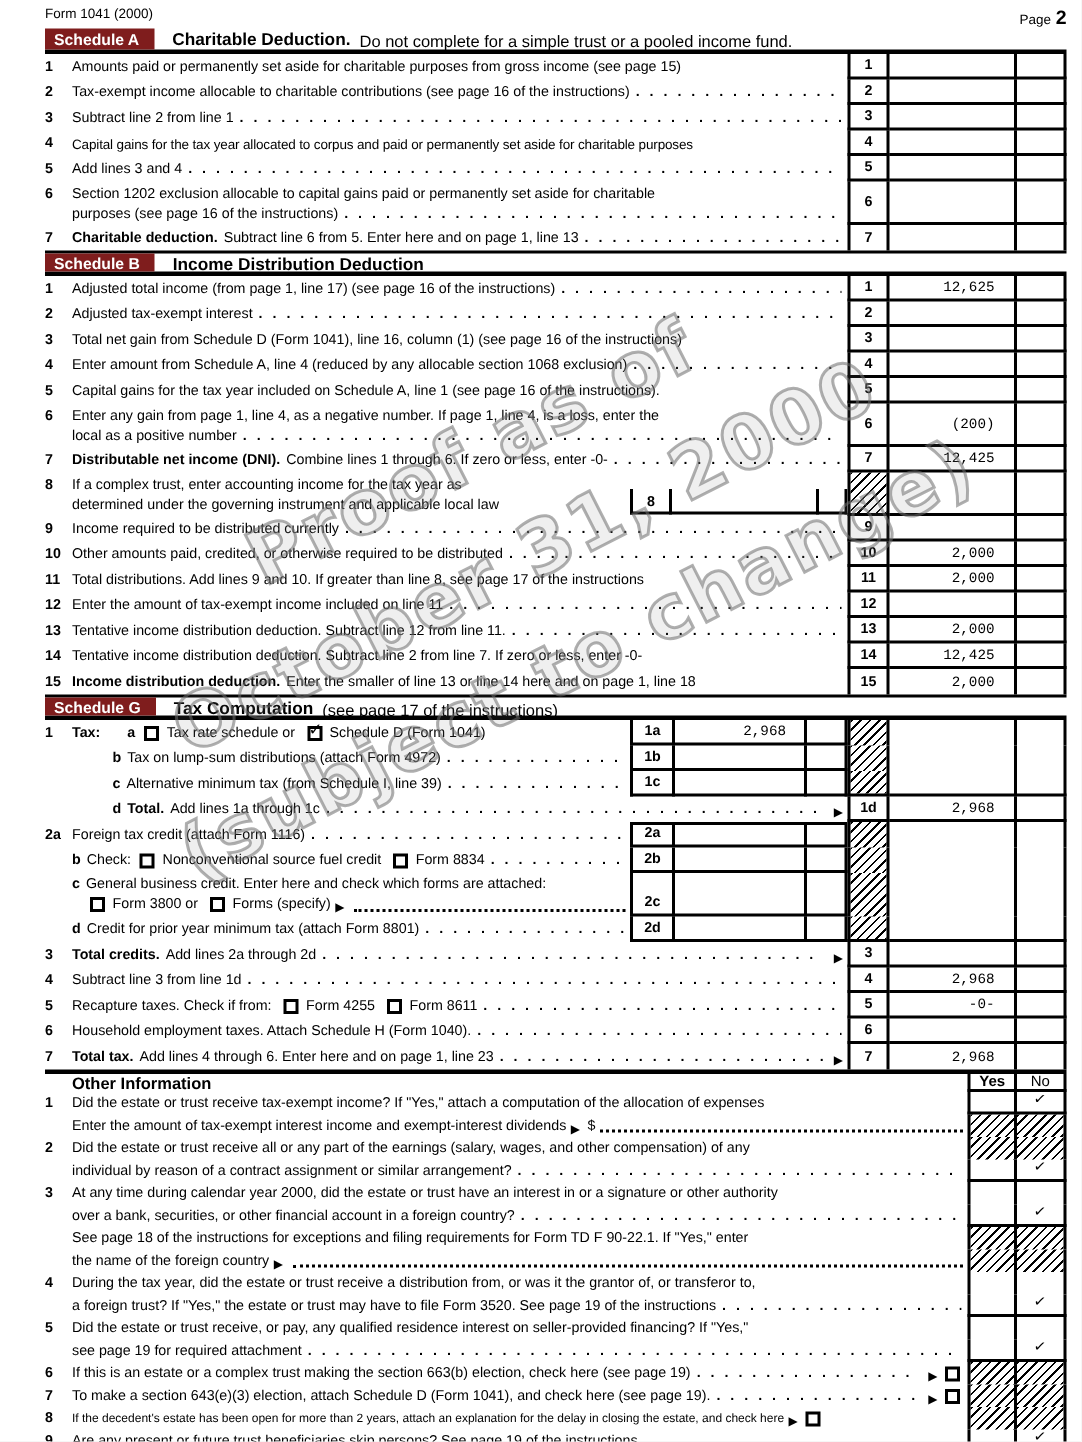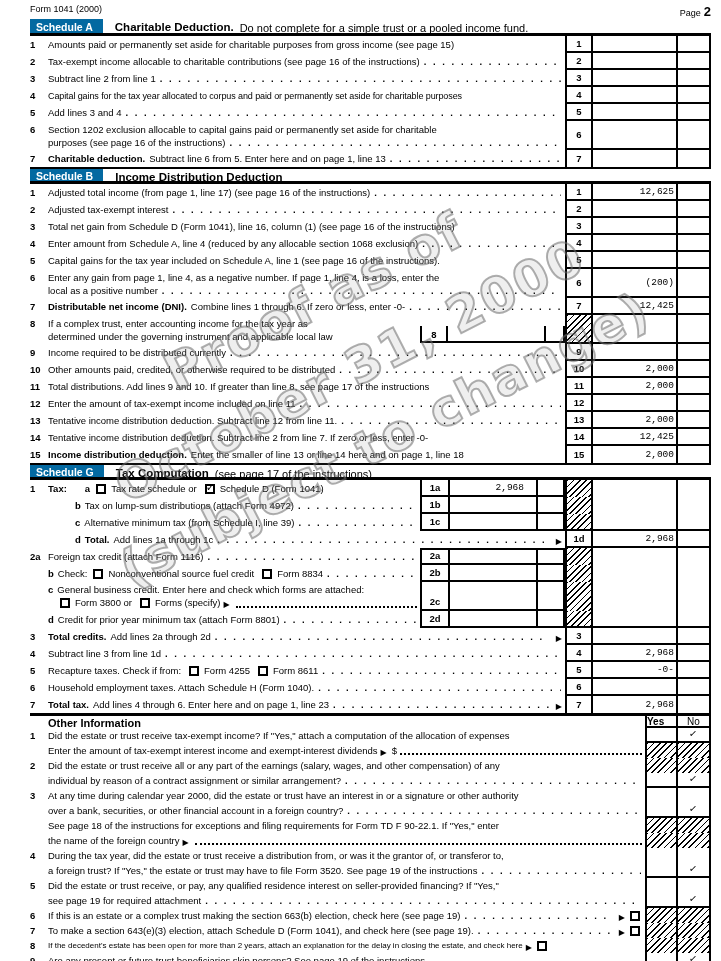--- a/index.html
+++ b/index.html
@@ -5,38 +5,38 @@
 <style>
 *{box-sizing:border-box;margin:0;padding:0}
 body{background:#dcdcdc;margin:0}
 .page{position:relative;width:721px;height:961px;background:#fff;color:#000;overflow:hidden;
   font-family:"Liberation Sans","DejaVu Sans",sans-serif}
 .sheet{position:absolute;left:30px;top:4px;width:681px}
 .tophead{display:flex;justify-content:space-between;align-items:flex-start;height:15px;font-size:9px;padding-bottom:2px}
 .pgn{font-size:13px;font-weight:bold;margin-left:3px}
 .bar{display:flex;align-items:stretch;height:17px;border-bottom:3px solid #000}
 .bar.mid{border-top:2px solid #000}
-.chip{background:#0369a1;color:#fff;font-weight:bold;font-size:10.5px;padding:2px 10px 0 6px;display:flex;align-items:center}
+.chip{background:#7f1d1d;color:#fff;font-weight:bold;font-size:10.5px;padding:2px 10px 0 6px;display:flex;align-items:center}
 .btitle{font-weight:bold;font-size:11.5px;margin-left:12px;padding-top:2px}
 .bsub{font-size:11px;margin-left:6px;padding-top:3px}
 .frow{display:flex;align-items:stretch}
 .h1{height:17px}
 .h2{height:29px}
 .rnum{width:18px;font-weight:bold;font-size:9.5px;padding-top:3px}
 .rtext{flex:1;font-size:9.5px;padding-top:3px;overflow:hidden}
 .line{display:flex;line-height:12.5px;white-space:nowrap;overflow:hidden}
 .line.cond{font-size:9px;letter-spacing:-0.1px}
 .b{font-weight:bold;margin-right:4px}
 .b:empty{display:none}
 .fill{flex:1;overflow:hidden;white-space:nowrap;font-weight:bold;letter-spacing:2px;margin:0 4px}
 .fill::after{content:". . . . . . . . . . . . . . . . . . . . . . . . . . . . . . . . . . . . . . . . . . . . . . . . . . . ."}
 .bn{width:28px;border-left:2px solid #000;border-right:2px solid #000;border-bottom:2px solid #000;
   font-weight:bold;font-size:9.5px;display:flex;align-items:center;justify-content:center}
 .ba{width:83px;border-bottom:2px solid #000;font-family:"Liberation Mono","DejaVu Sans Mono",monospace;
-  font-size:9.5px;display:flex;align-items:center;justify-content:flex-end;padding-right:2px}
+  font-size:9.5px;display:flex;align-items:center;justify-content:flex-end;padding-right:13px}
 .bc{width:35px;border-left:2px solid #000;border-right:2px solid #000;border-bottom:2px solid #000}
 .nb{border-bottom:none}
 .hz{background:repeating-linear-gradient(135deg,#000 0,#000 1.2px,transparent 1.2px,transparent 4.4px)}
 .r8{display:flex}
 .r8t{flex:1;overflow:hidden}
 .ib{display:flex;align-self:flex-end;height:17px;margin-bottom:1px}
 .ibx{border-bottom:2px solid #000;border-left:2px solid #000}
 .ib .n{width:26px;font-weight:bold;font-size:9.5px;display:flex;align-items:flex-end;justify-content:center;padding-bottom:1px}
 .ib .a{width:98px}
 .ib .c{width:21px;border-right:2px solid #000}
@@ -54,21 +54,21 @@
 .goc{width:35px;border-left:2px solid #000;border-right:2px solid #000}
 .bb{border-bottom:2px solid #000}
 .sl1{margin-left:14px}
 .sl2{margin-left:27px}
 .cbx{width:10px;height:10px;border:2px solid #000;margin:1px 5px 0 2px;flex:none;position:relative}
 .cbm{position:absolute;top:-5px;left:-1px;font-size:11px;font-weight:bold}
 .arr{font-size:8px;margin:2px 3px 0 3px;flex:none}
 .wfill{flex:1;border-bottom:2px dotted #000;margin:0 3px 3px 3px}
 .oihead{display:flex;border-top:3px solid #000;height:15px}
 .oit{flex:1;font-weight:bold;font-size:11px;padding:1px 0 0 18px}
-.oyh{width:31px;border-left:2px solid #000;border-bottom:2px solid #000;font-weight:bold;font-size:10px;}
+.oyh{width:31px;border-left:2px solid #000;border-bottom:2px solid #000;font-weight:bold;font-size:10px;text-align:center}
 .onh{width:35px;border-left:2px solid #000;border-right:2px solid #000;border-bottom:2px solid #000;font-weight:normal;font-size:10px;text-align:center}
 .oirow{display:flex;height:15px}
 .oirow.last{border-bottom:3px solid #000}
 .qnum{width:18px;font-weight:bold;font-size:9.5px;padding-top:2px}
 .qtext{flex:1;display:flex;font-size:9.5px;padding-top:2px;line-height:12px;white-space:nowrap;overflow:hidden}
 .qtext.small{font-size:8px}
 .oy{width:31px;border-left:2px solid #000}
 .on{width:35px;border-left:2px solid #000;border-right:2px solid #000;position:relative}
 .chk{position:absolute;left:11px;top:0;font-size:10px;transform:rotate(8deg)}
 .dol{margin-left:2px}

